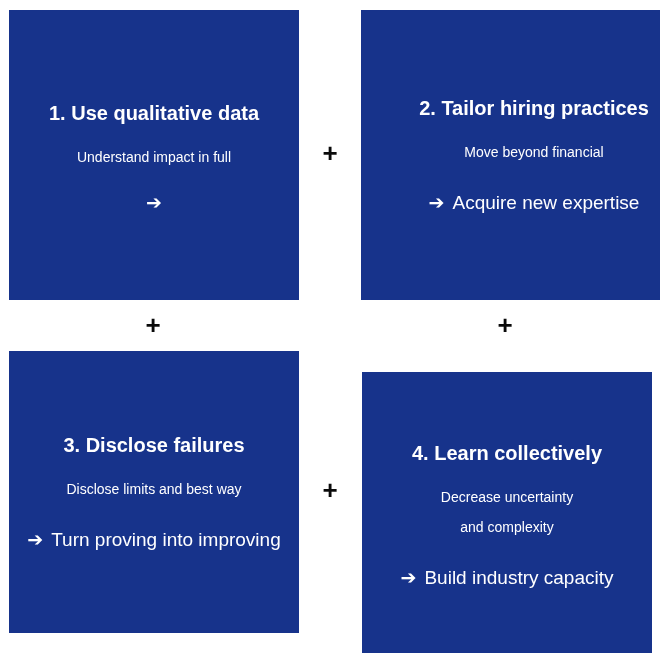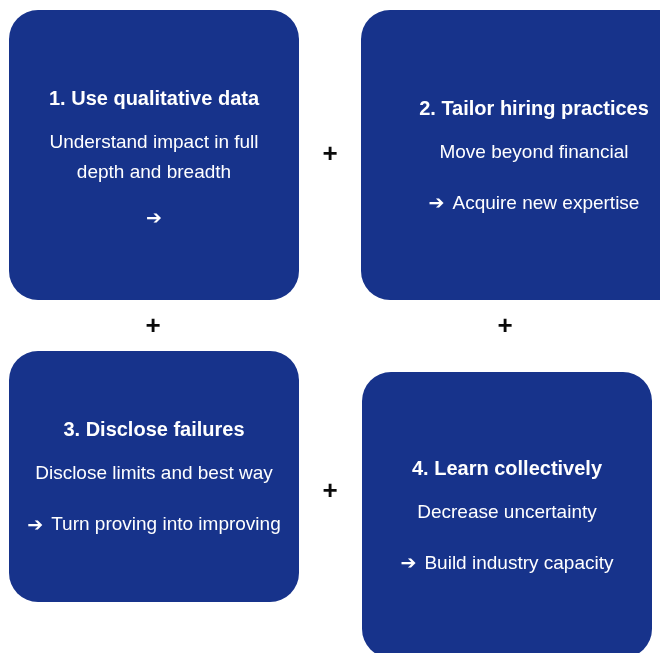--- a/index.html
+++ b/index.html
@@ -18,34 +18,33 @@
   }
   .card{
     position:absolute;
     background:var(--box-bg);
     color:var(--text);
     display:flex;
     flex-direction:column;
     align-items:center;
     justify-content:center;
     text-align:center;
-    border-radius:29px;
   }
   .card-1{left:9px;  top:10px;  width:290px; height:290px;}
   .card-2{left:361px;top:10px;  width:346px; height:290px;}
-  .card-3{left:9px;  top:351px; width:290px; height:251px;}
+  .card-3{left:9px;  top:351px; width:290px; height:282px;}
   .card-4{left:362px;top:372px; width:290px; height:286px;}
   .card-title{
     font-size:20px;
     font-weight:bold;
     line-height:30px;
   }
   .card-desc{
     margin-top:14px;
-    font-size:19px;
+    font-size:14px;
     line-height:30px;
   }
   .card-action{
     margin-top:21px;
     font-size:19px;
     line-height:30px;
     display:flex;
     align-items:center;
     justify-content:center;
     gap:8px;
@@ -71,21 +70,20 @@
 </style>
 </head>
 <body>
 
 <div class="canvas">
 
   <div class="card card-1">
     <div class="card-title">1. Use qualitative data</div>
     <div class="card-desc">
       <div>Understand impact in full</div>
-      <div>depth and breadth</div>
     </div>
     <div class="card-action">
       <span class="arrow-icon">➔</span>
     </div>
   </div>
 
   <div class="card card-2">
     <div class="card-title">2. Tailor hiring practices</div>
     <div class="card-desc">
       <div>Move beyond financial</div>
@@ -104,20 +102,21 @@
     <div class="card-action">
       <span class="arrow-icon">➔</span>
       <span>Turn proving into improving</span>
     </div>
   </div>
 
   <div class="card card-4">
     <div class="card-title">4. Learn collectively</div>
     <div class="card-desc">
       <div>Decrease uncertainty</div>
+      <div>and complexity</div>
     </div>
     <div class="card-action">
       <span class="arrow-icon">➔</span>
       <span>Build industry capacity</span>
     </div>
   </div>
 
   <div class="plus plus-top-middle">+</div>
   <div class="plus plus-left-column">+</div>
   <div class="plus plus-right-column">+</div>

